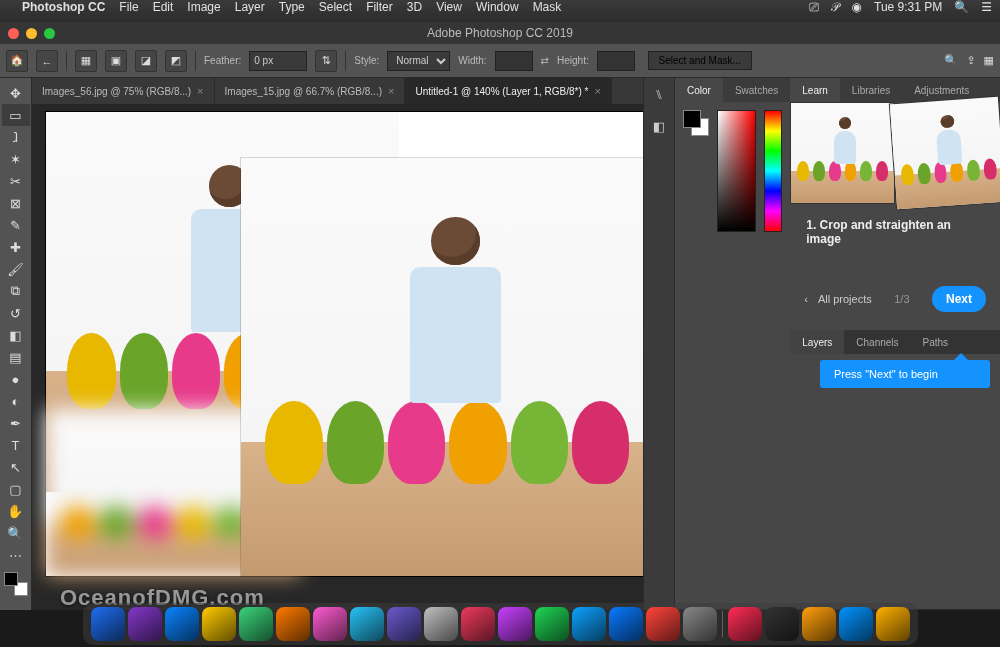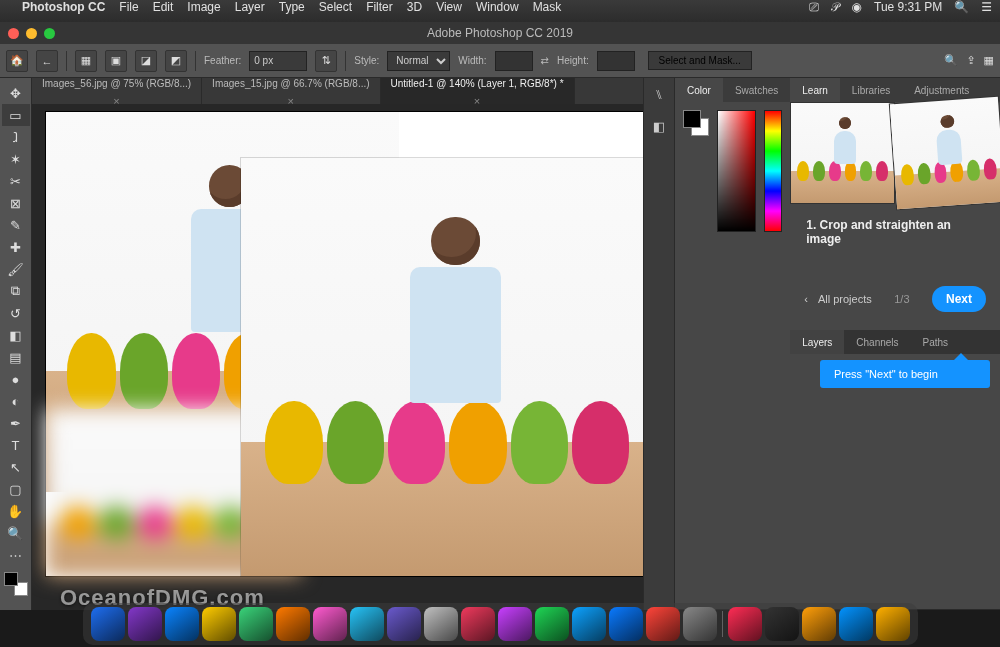--- a/index.html
+++ b/index.html
@@ -36,21 +36,21 @@
 .toolbar .tool { width: 28px; height: 22px; display: flex; align-items: center; justify-content: center; color: #ddd; font-size: 13px; cursor: pointer; }
 .toolbar .tool.sel { background: #3d3d3d; }
 .toolbar .divider { width: 26px; }
 .toolbar .swatch-pair { width:24px; height:24px; display:flex; align-items:center; justify-content:center; position:relative; margin-top:6px;}
 .toolbar .swatch-pair .fg { width:14px; height:14px; background:#000; border:1px solid #888; position:absolute; top:0; left:0;}
 .toolbar .swatch-pair .bg { width:14px; height:14px; background:#fff; border:1px solid #888; position:absolute; bottom:0; right:0;}
 
 
 .canvas-wrap { flex: 1; display: flex; flex-direction: column; background: #282828; }
 .tabs { height: 26px; background: #383838; display: flex; align-items: stretch; }
-.tab { display: flex; align-items: center; padding: 0 10px; font-size: 10px; color: #bbb; border-right: 1px solid #2a2a2a; gap: 6px; flex-direction: column; }
+.tab { display: flex; align-items: center; padding: 0 10px; font-size: 10px; color: #bbb; border-right: 1px solid #2a2a2a; gap: 6px; }
 .tab.active { background: #282828; color: #eee; }
 .tab .x { font-size: 11px; color: #888; }
 .canvas-area { flex: 1; background: #272727; position: relative; overflow: hidden; }
 .document { position: absolute; left: 14px; top: 8px; width: 608px; height: 464px; background: #fff; box-shadow: 0 0 0 1px #000; }
 
 
 .photo { position: absolute; }
 .photo .bgwall { position:absolute; inset:0; background: linear-gradient(#fafafa,#f3f3f3); }
 .photo .table { position:absolute; left:0; right:0; bottom:0; height:32%; background: linear-gradient(#d9b28a,#c49a70); }
 .photo .person { position:absolute; left:38%; top:14%; width:28%; height:56%; }

